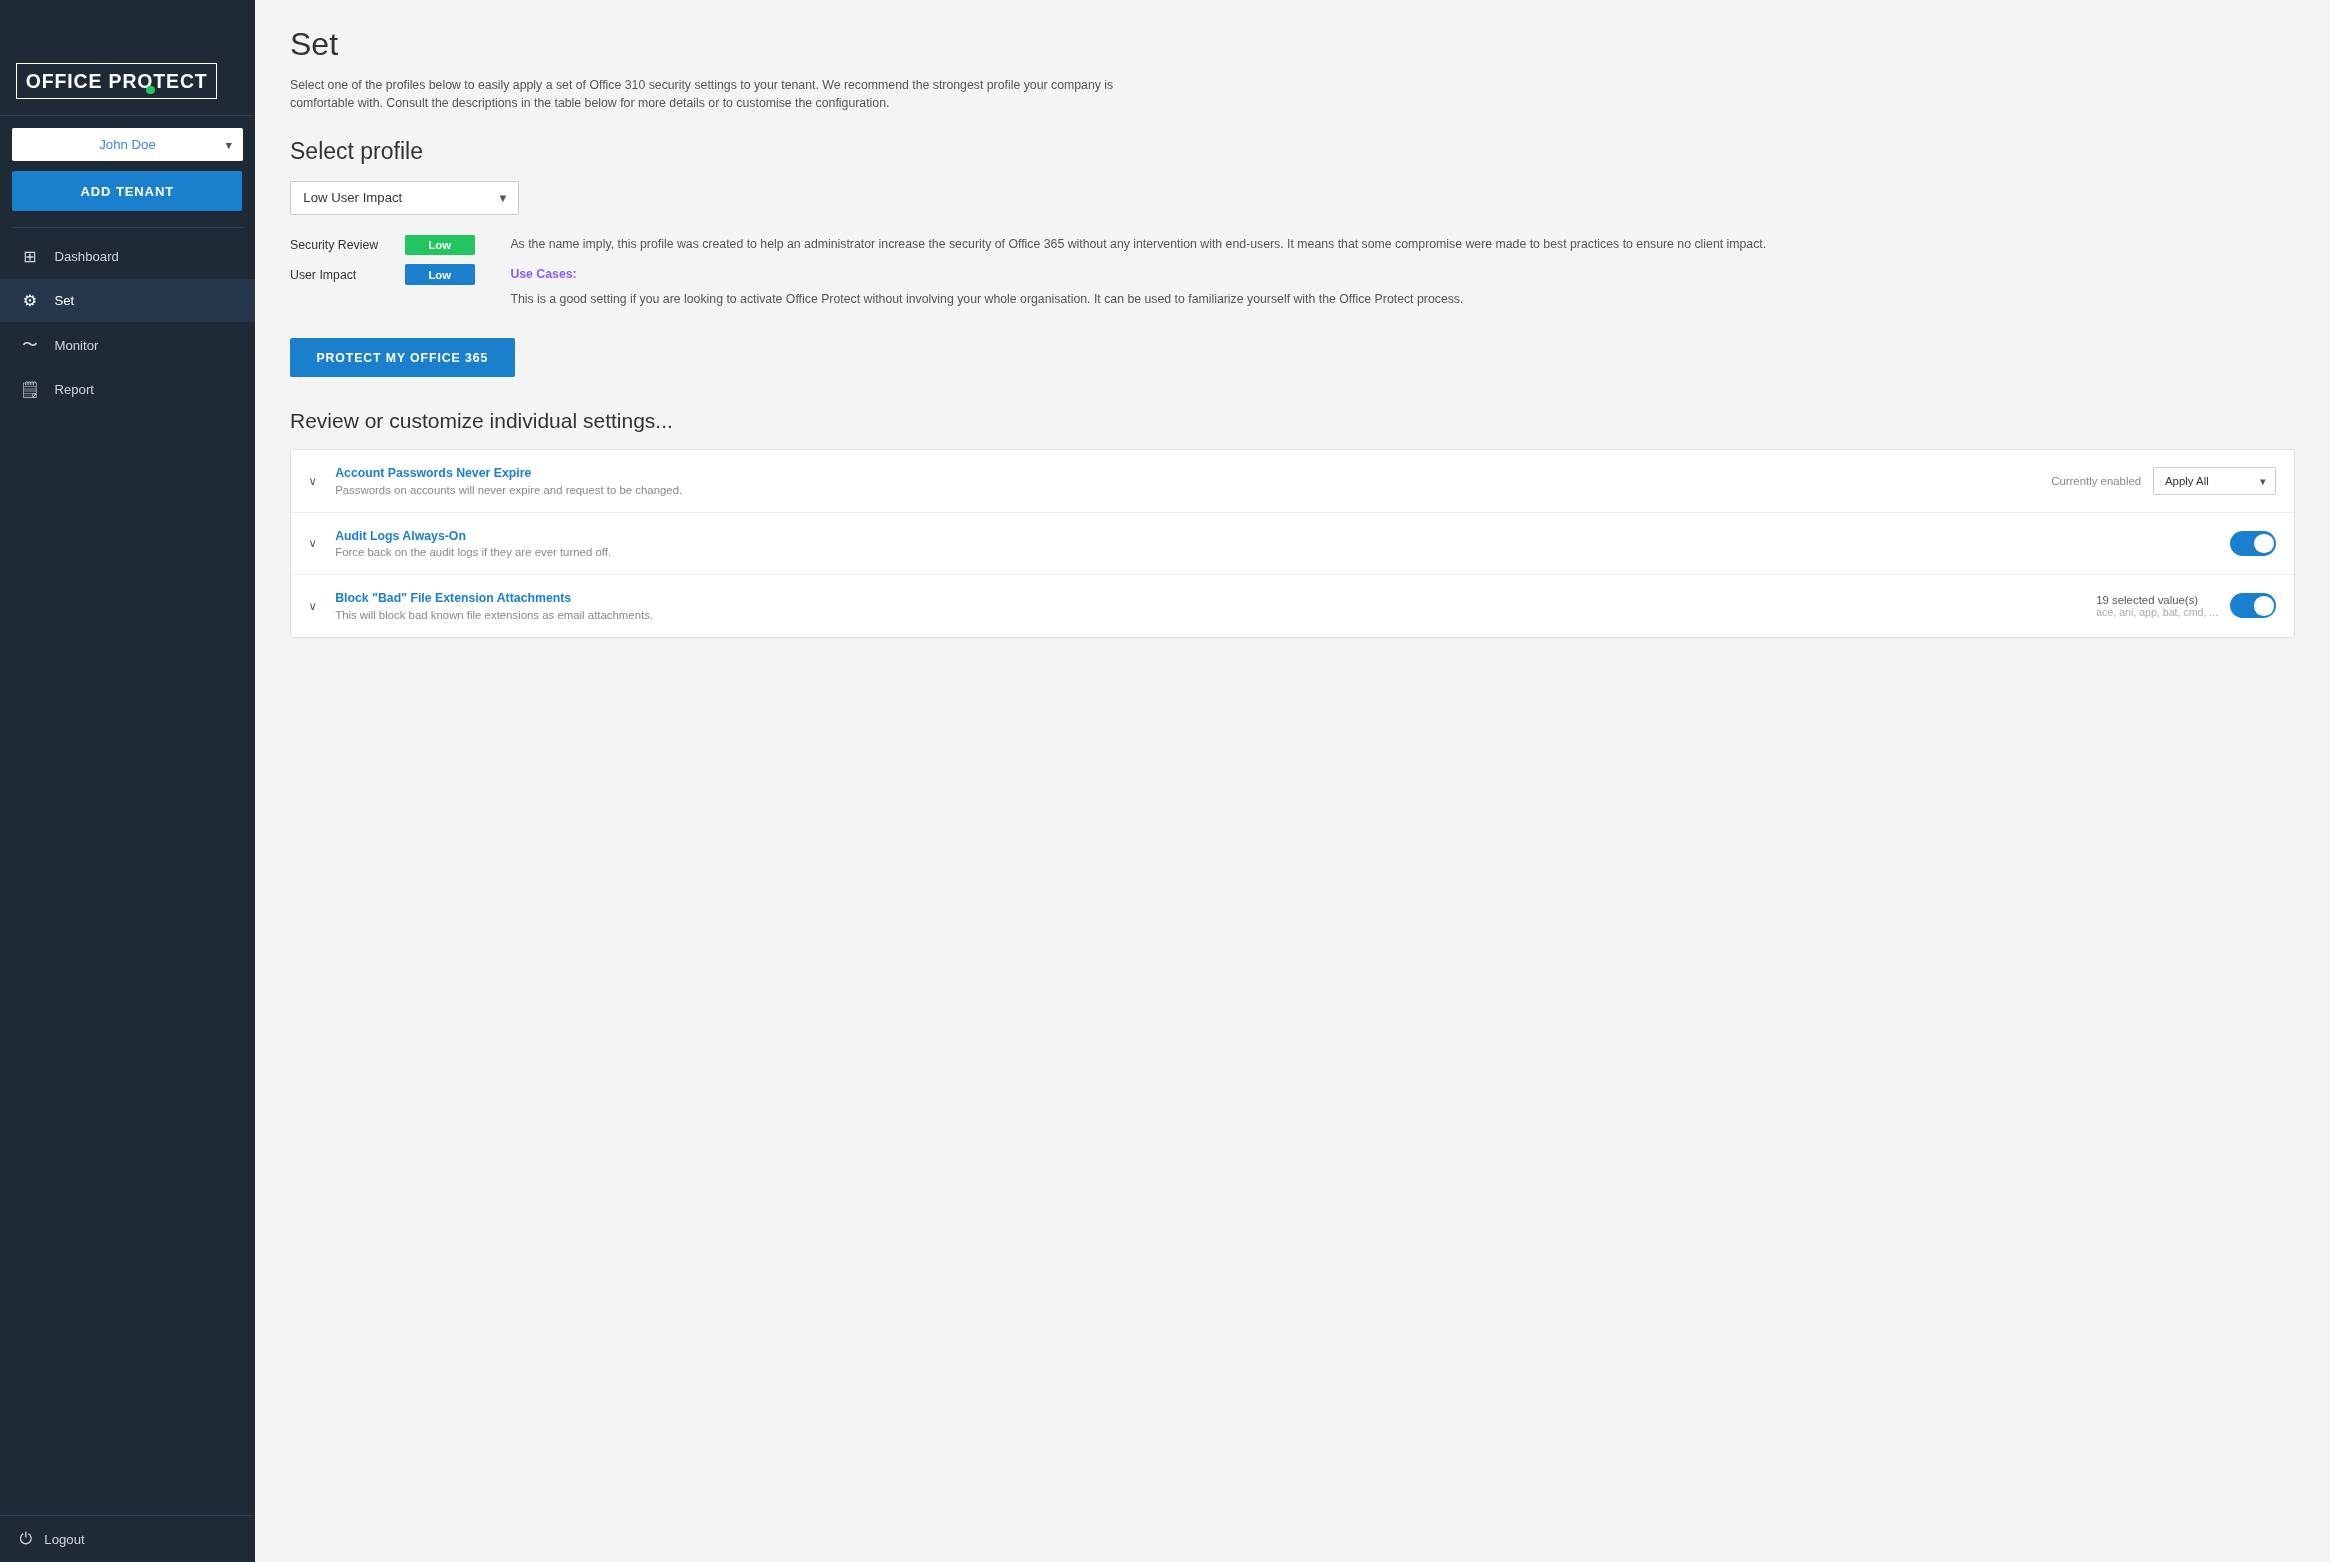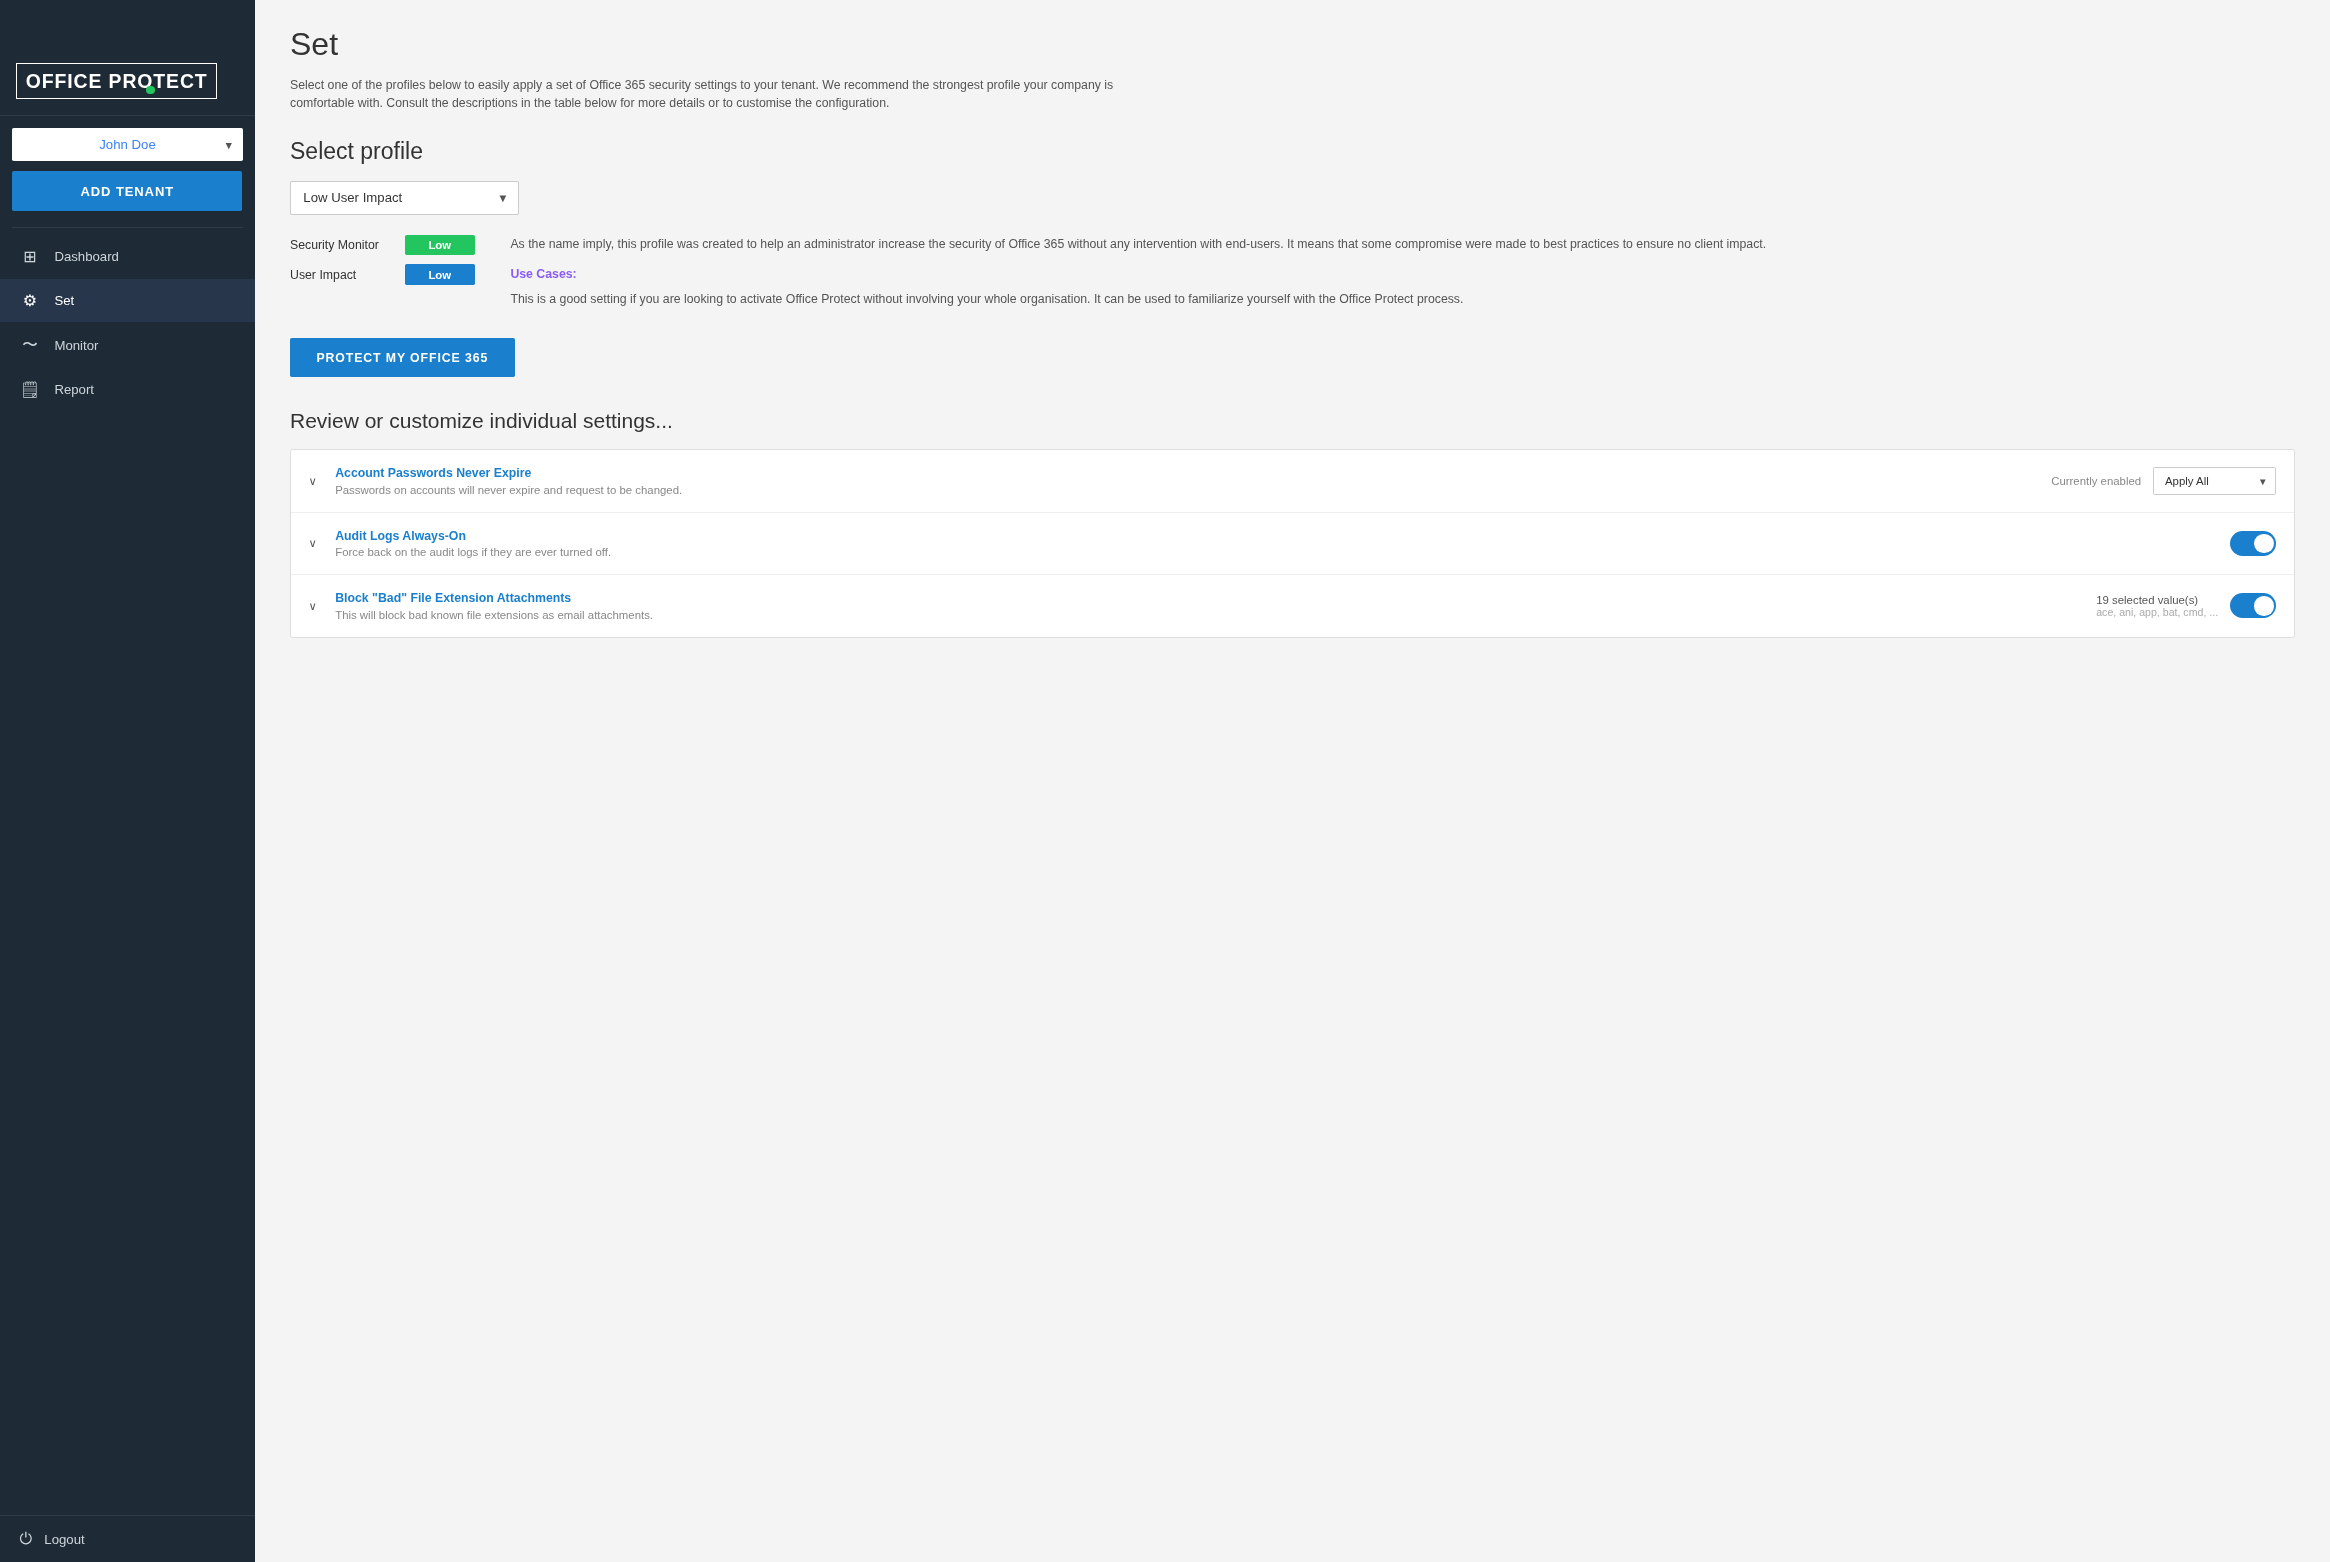--- a/index.html
+++ b/index.html
@@ -385,37 +385,37 @@
 
   <div class="sidebar-bottom">
     <span style="font-size:16px;">⏻</span>
     <span>Logout</span>
   </div>
 </div>
 
 <div class="main-content">
 
   <h1 class="page-title">Set</h1>
-  <p class="page-description">Select one of the profiles below to easily apply a set of Office 365 security settings to your tenant. We recommend the strongest profile your company is comfortable with. Consult the descriptions in the table below for more details or to customise the configuration.</p>
+  <p class="page-description">Select one of the profiles below to easily apply a set of Office 310 security settings to your tenant. We recommend the strongest profile your company is comfortable with. Consult the descriptions in the table below for more details or to customise the configuration.</p>
 
   <h2 class="section-title">Select profile</h2>
 
   <div class="profile-select-wrap">
     <select class="profile-select">
       <option>Low User Impact</option>
       <option>Medium User Impact</option>
       <option>High User Impact</option>
     </select>
     <span class="profile-select-chevron">▼</span>
   </div>
 
   <div class="profile-info-row">
     <div class="profile-labels">
       <div class="label-row">
-        <span class="label-text">Security Monitor</span>
+        <span class="label-text">Security Review</span>
         <span class="badge badge-green">Low</span>
       </div>
       <div class="label-row">
         <span class="label-text">User Impact</span>
         <span class="badge badge-blue">Low</span>
       </div>
     </div>
     <div class="profile-description">
       <p>As the name imply, this profile was created to help an administrator increase the security of Office 365 without any intervention with end-users. It means that some compromise were made to best practices to ensure no client impact.</p>
       <div class="use-cases-title">Use Cases:</div>

